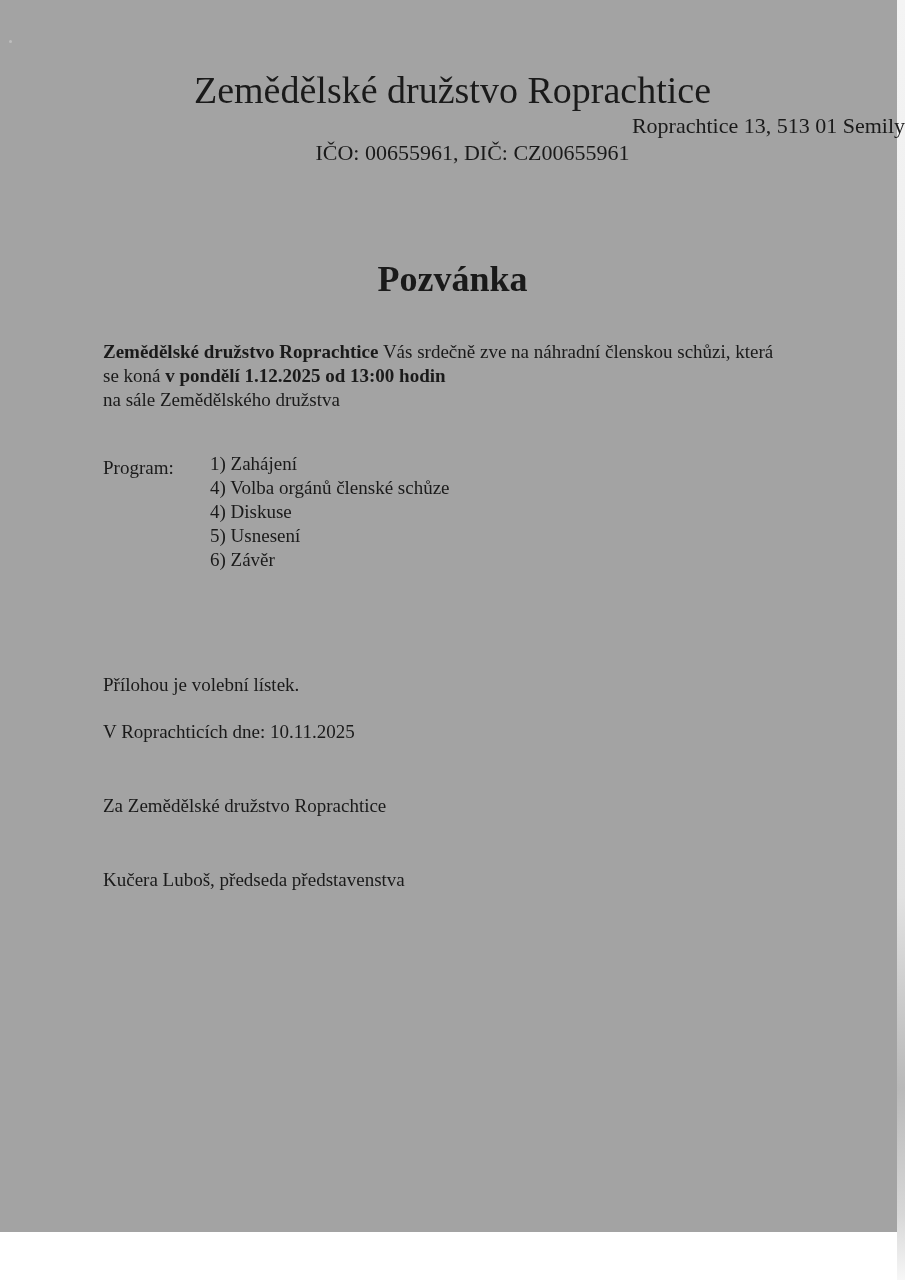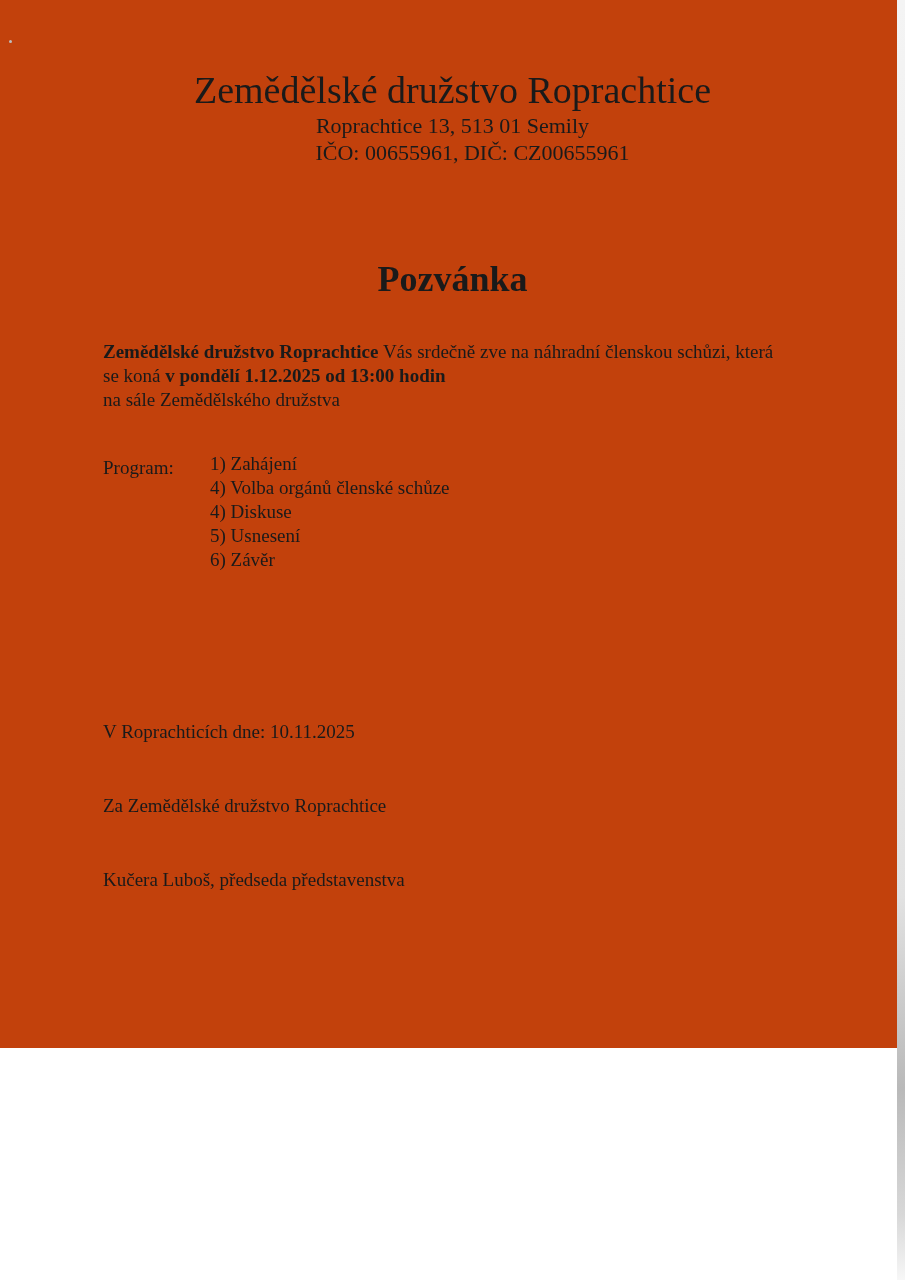--- a/index.html
+++ b/index.html
@@ -11,22 +11,22 @@
       width: 905px;
       height: 1280px;
       position: relative;
       overflow: hidden;
       font-family: "Liberation Serif", "DejaVu Serif", serif;
       color: #1a1a1a;
     }
     .page {
       position: absolute;
       left: 0; top: 0;
-      width: 905px; height: 1048px;
-      background: #c2410c;
+      width: 905px; height: 1232px;
+      background: #a3a3a3;
     }
     .scan-edge {
       position: absolute;
       right: 0; top: 0;
       width: 8px; height: 1280px;
       background: linear-gradient(to bottom, #f4f4f4 0%, #ececec 40%, #e2e2e2 70%, #b9b9b9 85%, #d8d8d8 95%, #f7f7f7 100%);
     }
     .speck {
       position: absolute;
       left: 9px; top: 40px;
@@ -37,20 +37,21 @@
     .center { text-align: center; position: absolute; left: 0; width: 905px; }
     .org-name {
       top: 68px;
       font-size: 38px;
       line-height: 44px;
     }
     .org-address {
       top: 113px;
       font-size: 22px;
       line-height: 26px;
+      text-align: right;
     }
     .org-ids {
       top: 140px;
       font-size: 22px;
       line-height: 26px;
       padding-left: 20px;
     }
     .doc-title {
       top: 258px;
       font-size: 36px;
@@ -117,16 +118,17 @@
     <div class="program-label">Program:</div>
     <ul class="program-list">
       <li>1) Zahájení</li>
       <li>4) Volba orgánů členské schůze</li>
       <li>4) Diskuse</li>
       <li>5) Usnesení</li>
       <li>6) Závěr</li>
     </ul>
   </div>
 
+  <div class="line attachment">Přílohou je volební lístek.</div>
   <div class="line place-date">V Roprachticích dne: 10.11.2025</div>
   <div class="line signatory">Kučera Luboš, předseda představenstva</div>
   <div class="line on-behalf">Za Zemědělské družstvo Roprachtice</div>
 </div>
 
 </body></html>

